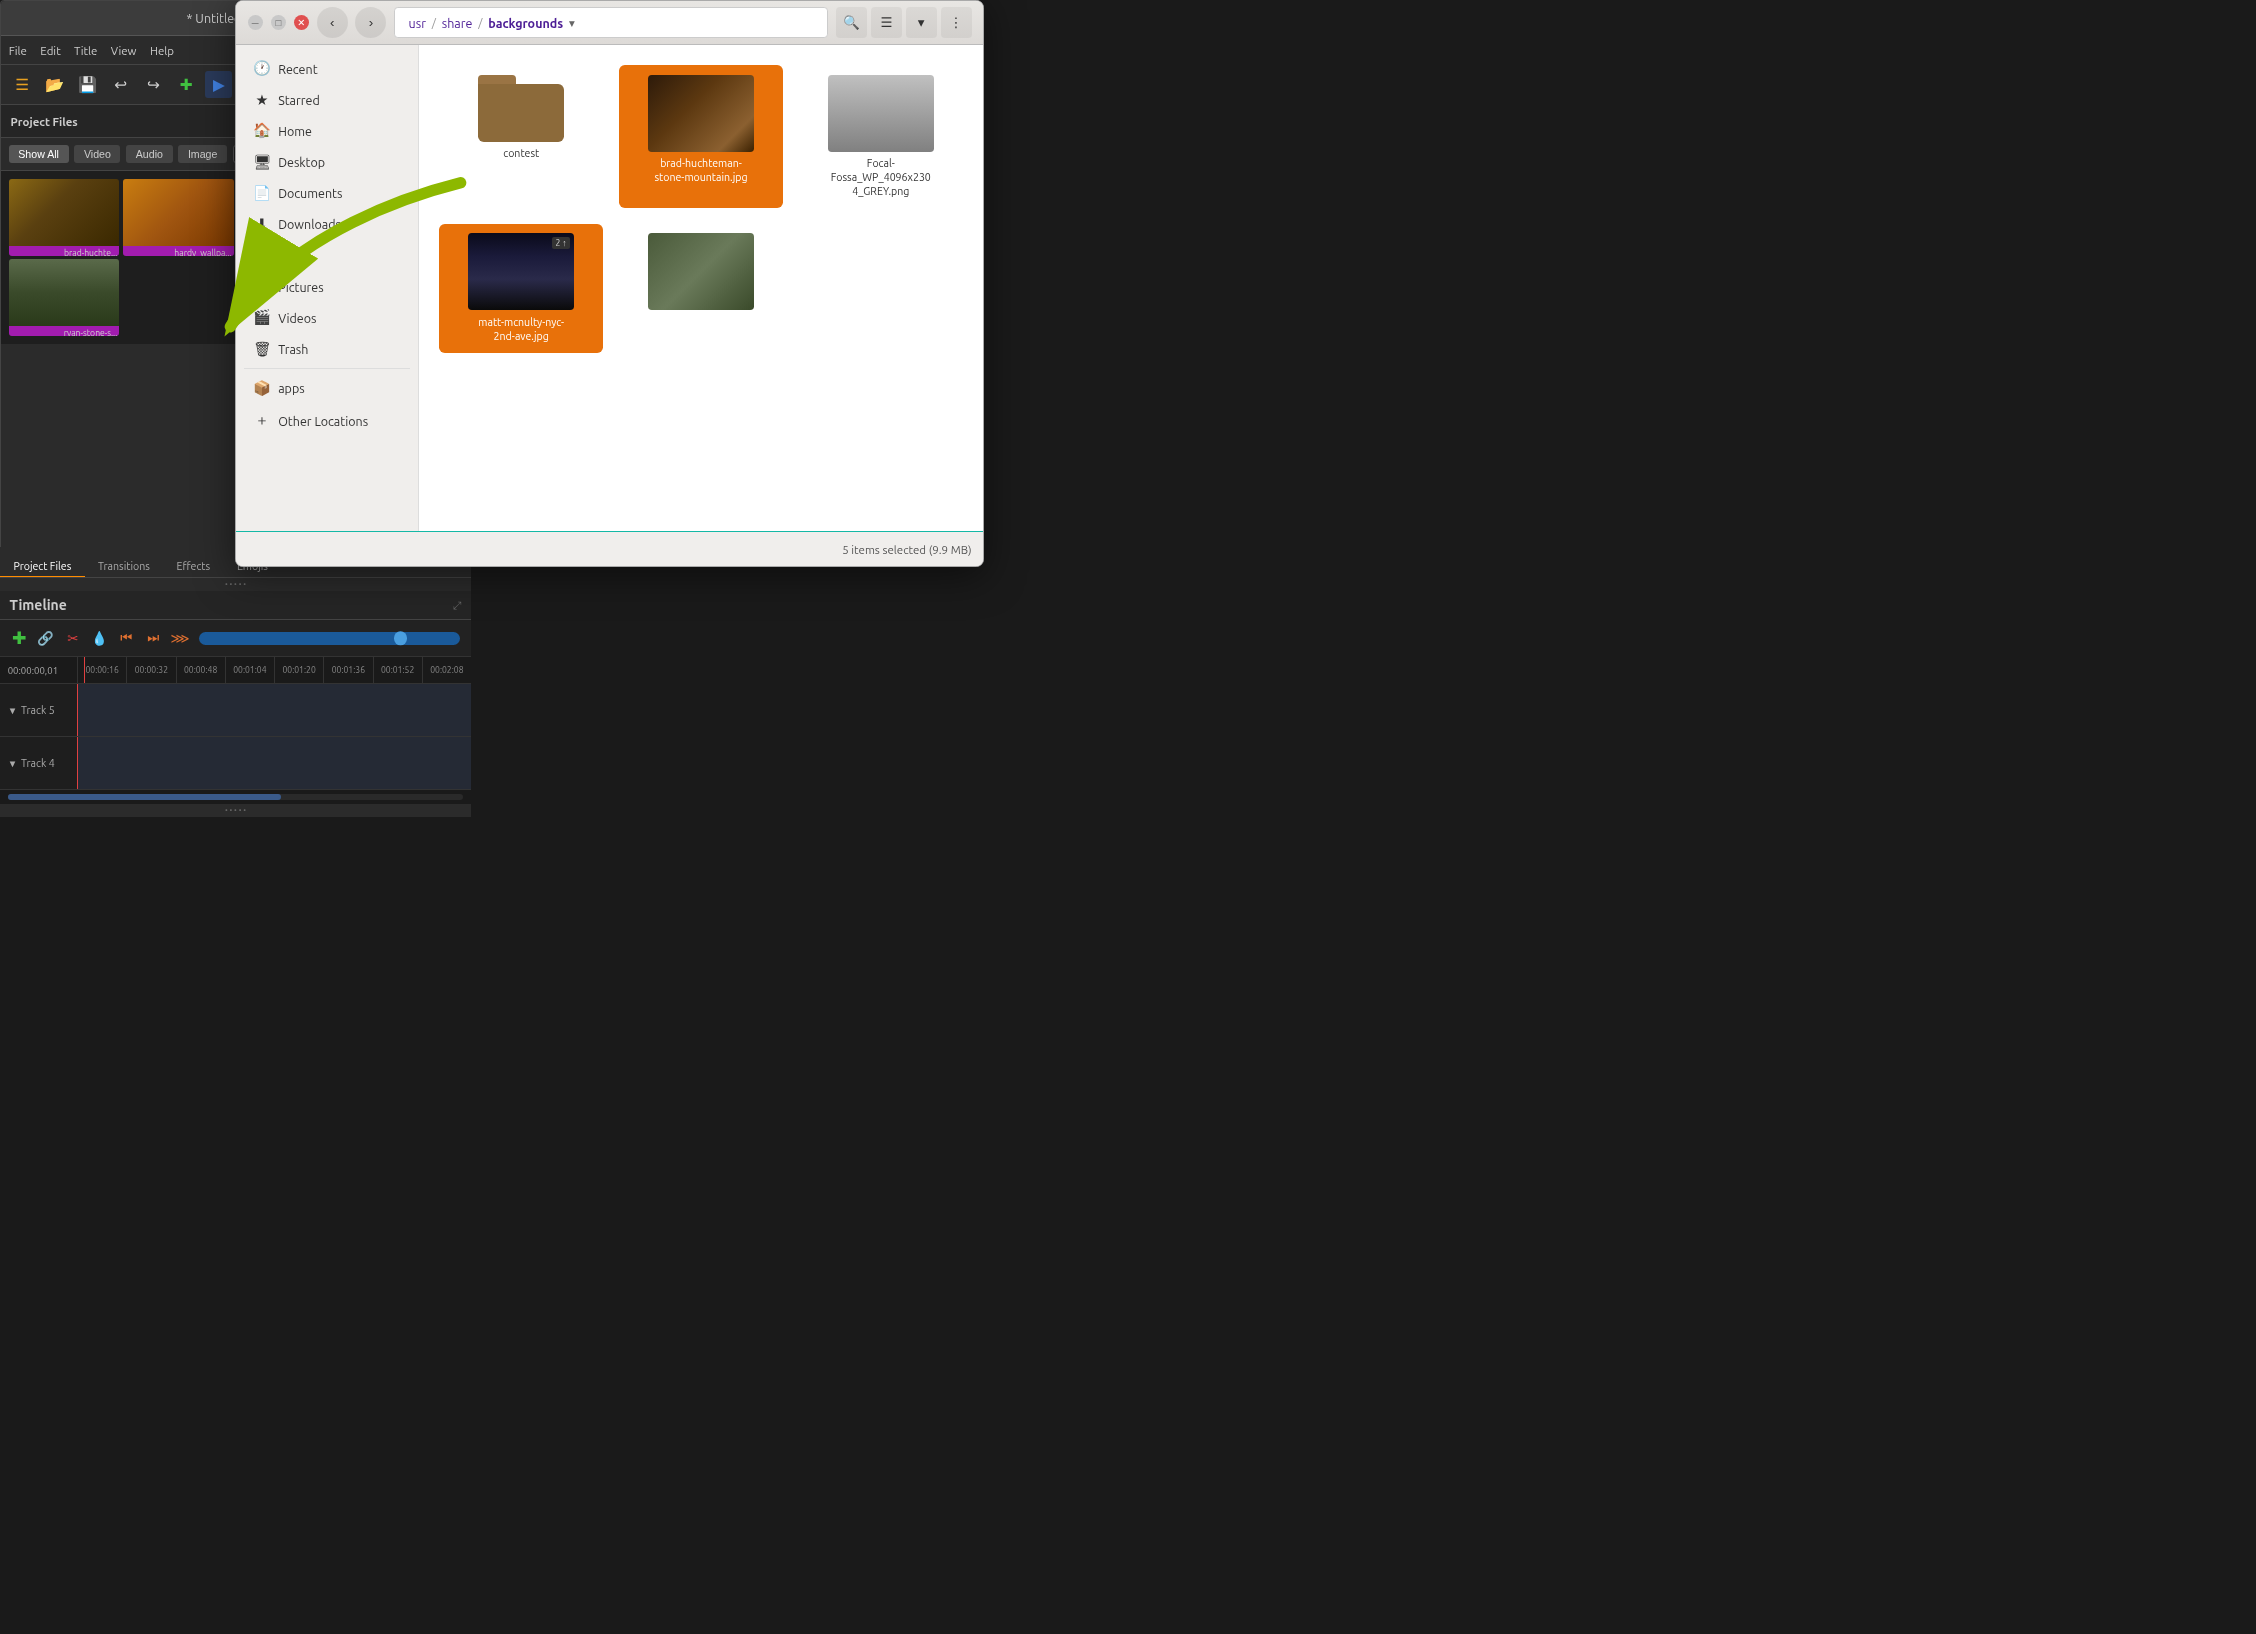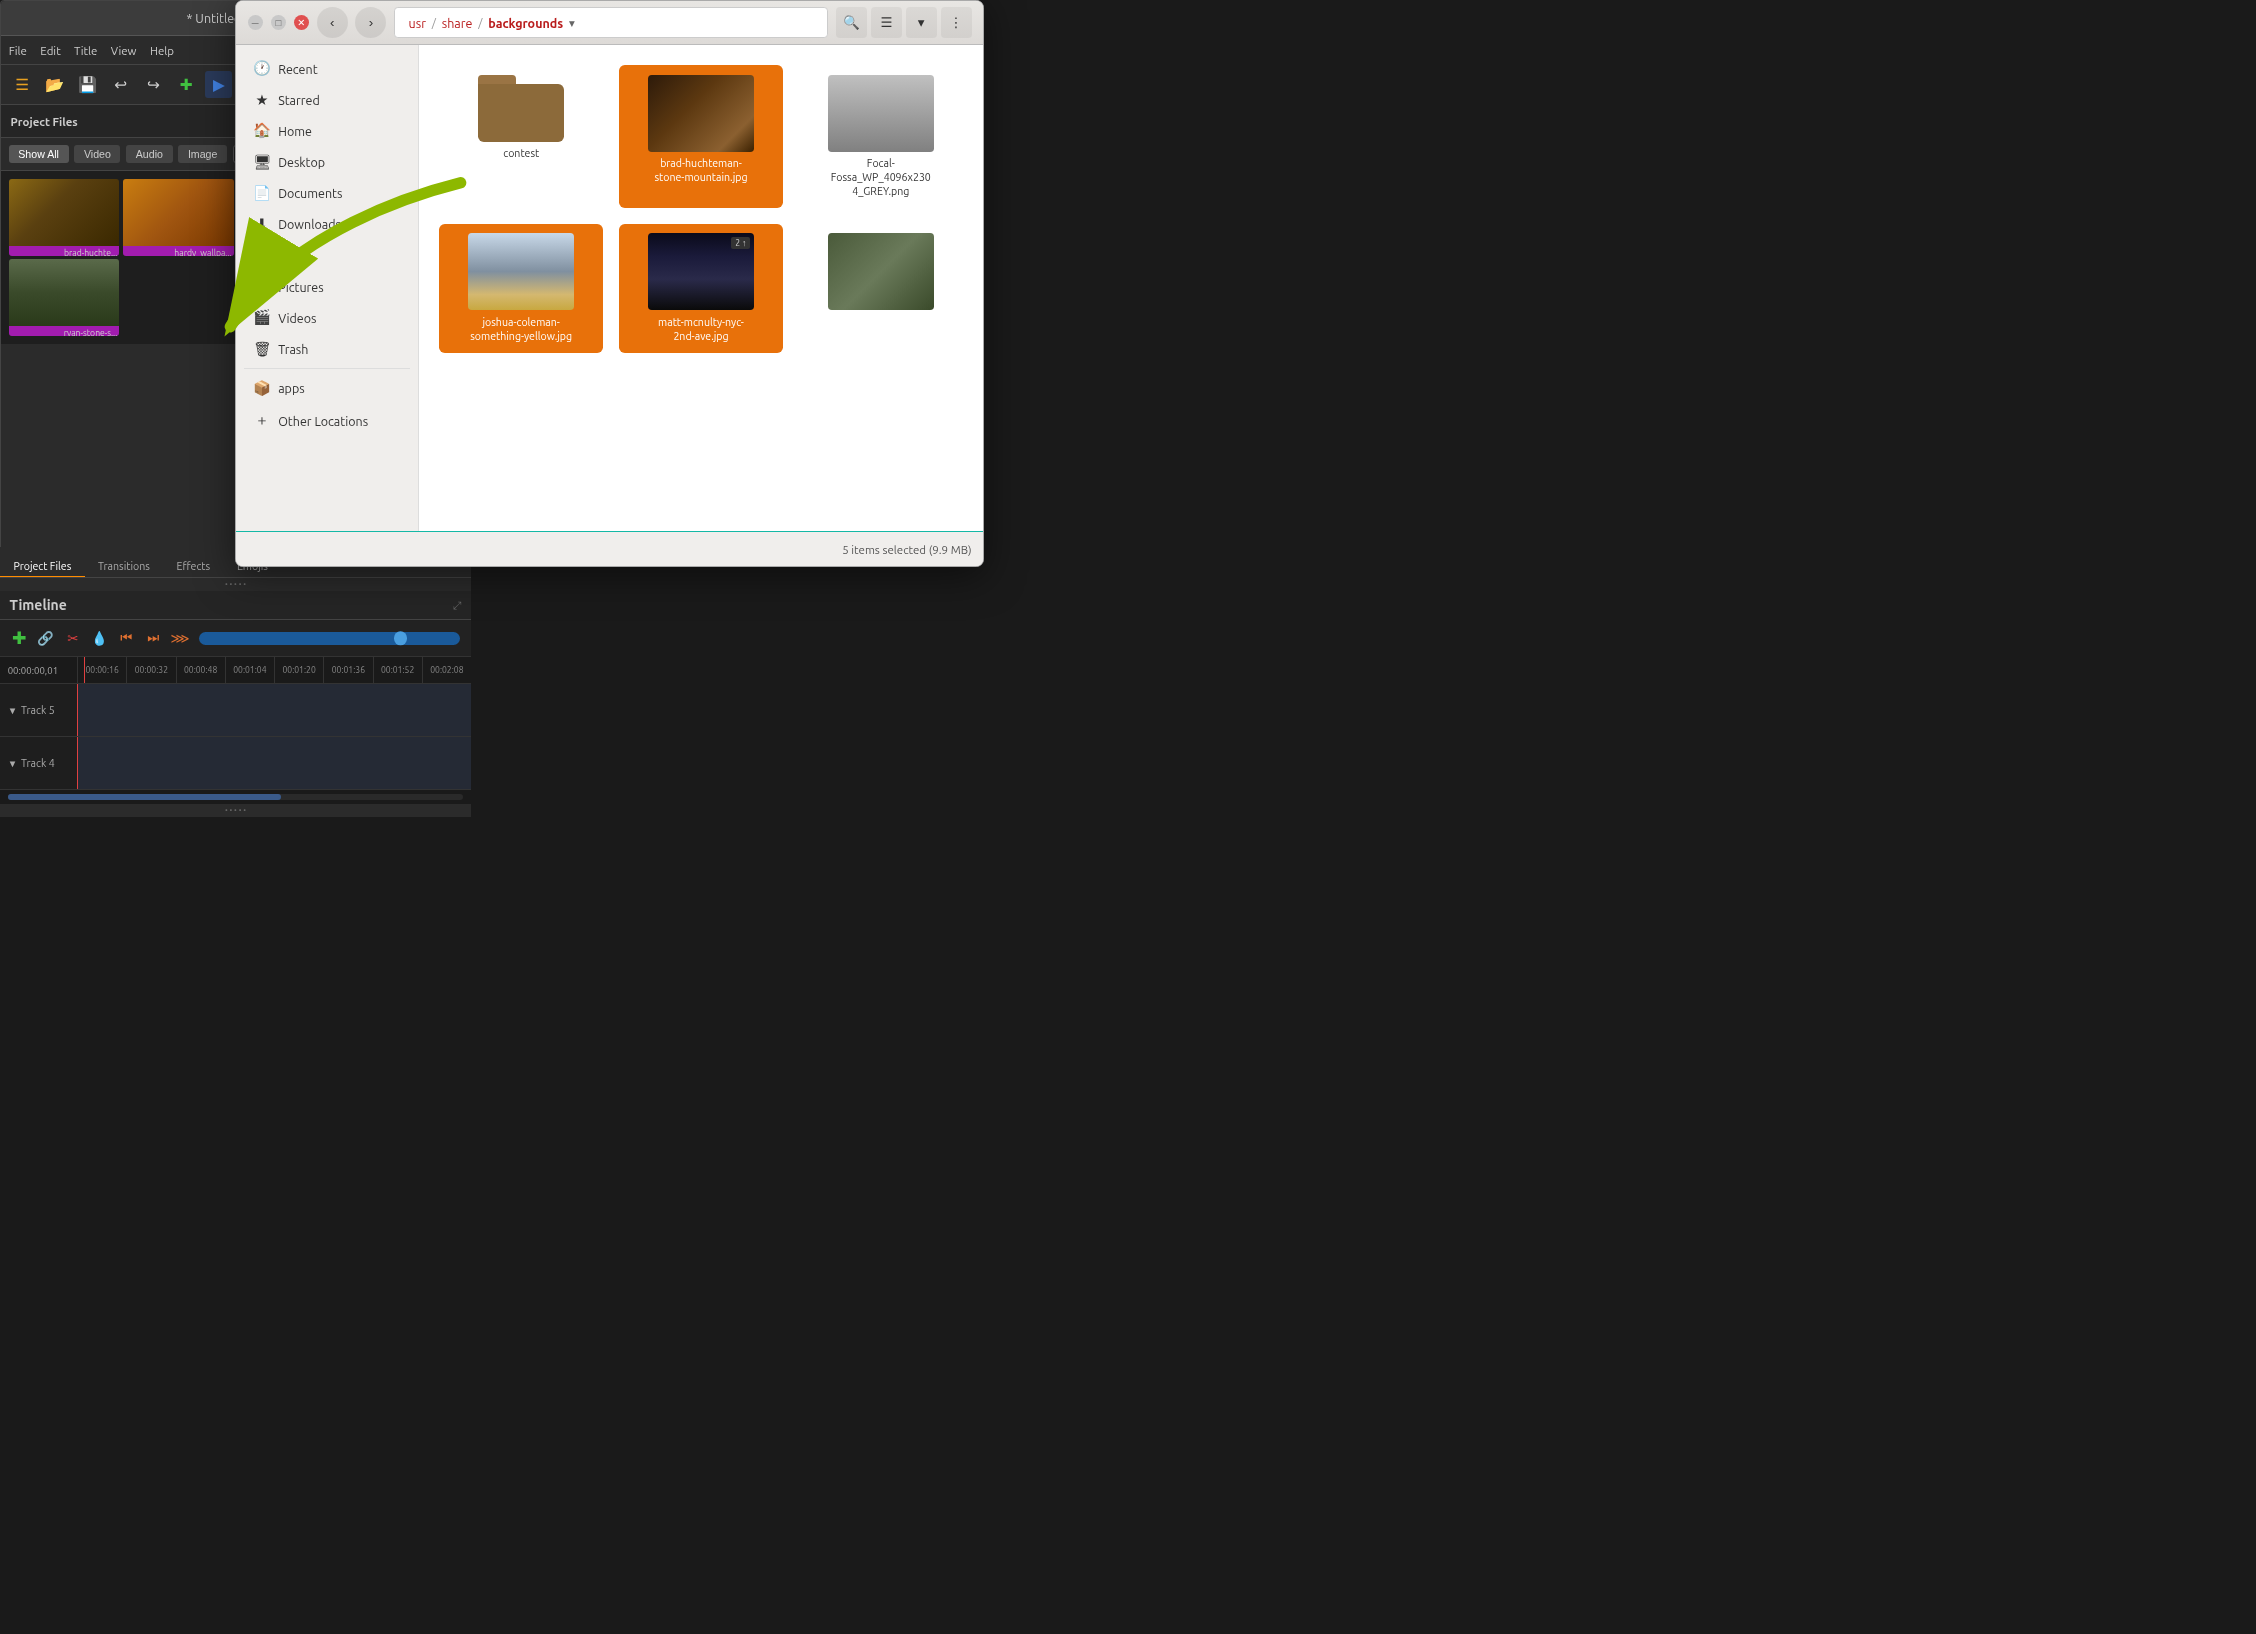--- a/index.html
+++ b/index.html
@@ -326,21 +326,21 @@
       align-items: center;
       gap: 0;
       background: #fff;
       border: 1px solid #ccc;
       border-radius: 3.8px;
       padding: 1.9px 7.7px;
       flex: 1;
       height: 31px;
     }
     .breadcrumb-item {
-      color: #b91c1c;
+      color: #4c1d95;
       font-size: 12.5px;
       padding: 0 5.8px;
       cursor: pointer;
     }
     .breadcrumb-sep { color: #999; font-size: 11.5px; }
     .breadcrumb-dropdown {
       background: none;
       border: none;
       color: #666;
       font-size: 11.5px;
@@ -714,24 +714,20 @@
         <div class="file-thumb img-brad"></div>
         <span class="file-label">brad-huchteman-stone-mountain.jpg</span>
       </div>
 
       <div class="file-item">
         <div class="file-thumb img-focal"></div>
         <span class="file-label">Focal-Fossa_WP_4096x2304_GREY.png</span>
       </div>
 
 
-      <div class="file-item selected">
-        <div class="file-thumb img-joshua"></div>
-        <span class="file-label">joshua-coleman-something-yellow.jpg</span>
-      </div>
 
       <div class="file-item selected">
         <div class="file-thumb img-matt" style="position:relative;">
           <div style="position:absolute;top:3.8px;right:3.8px;background:#333;color:#ccc;font-size:8.6px;padding:1px 3.8px;border-radius:1.9px;">2 ↑</div>
         </div>
         <span class="file-label">matt-mcnulty-nyc-2nd-ave.jpg</span>
       </div>
 
       <div class="file-item">
         <div class="file-thumb img-extra"></div>

